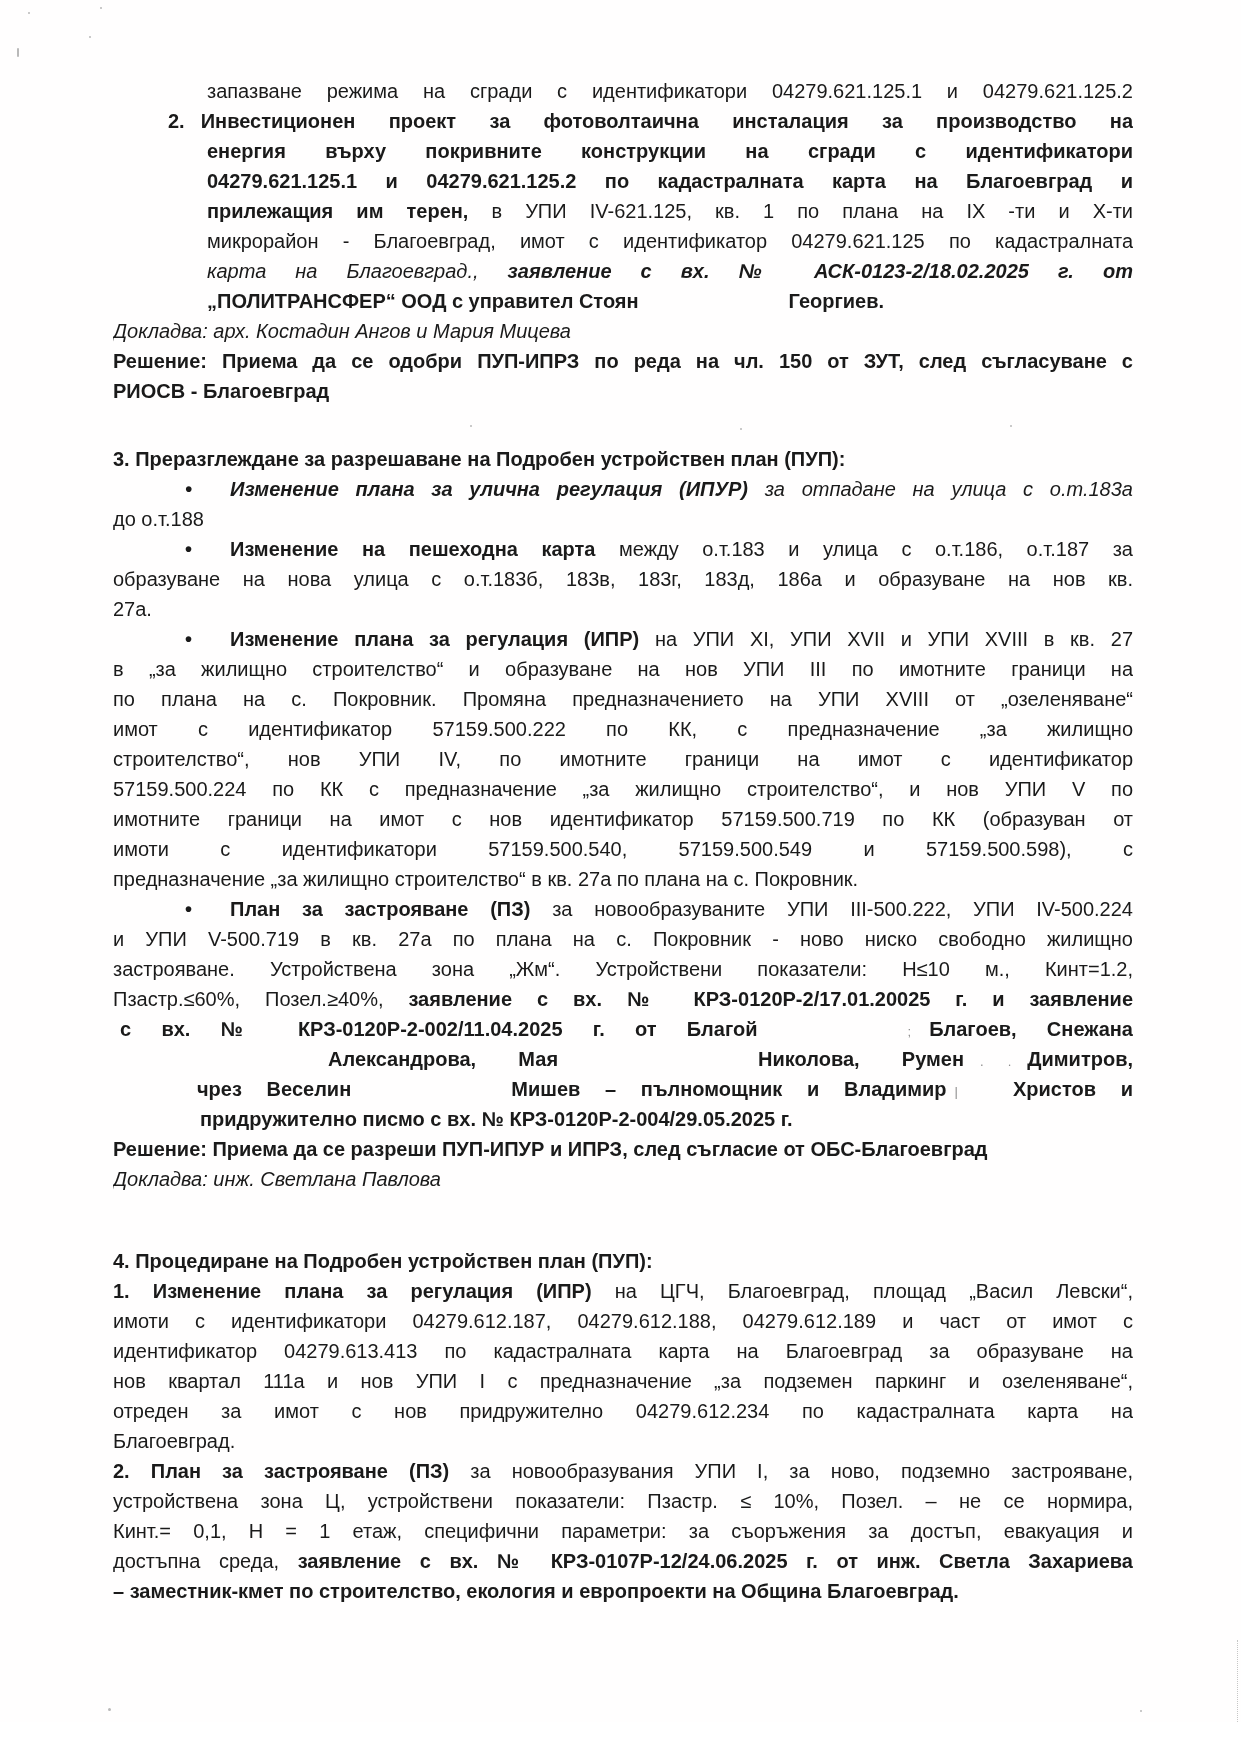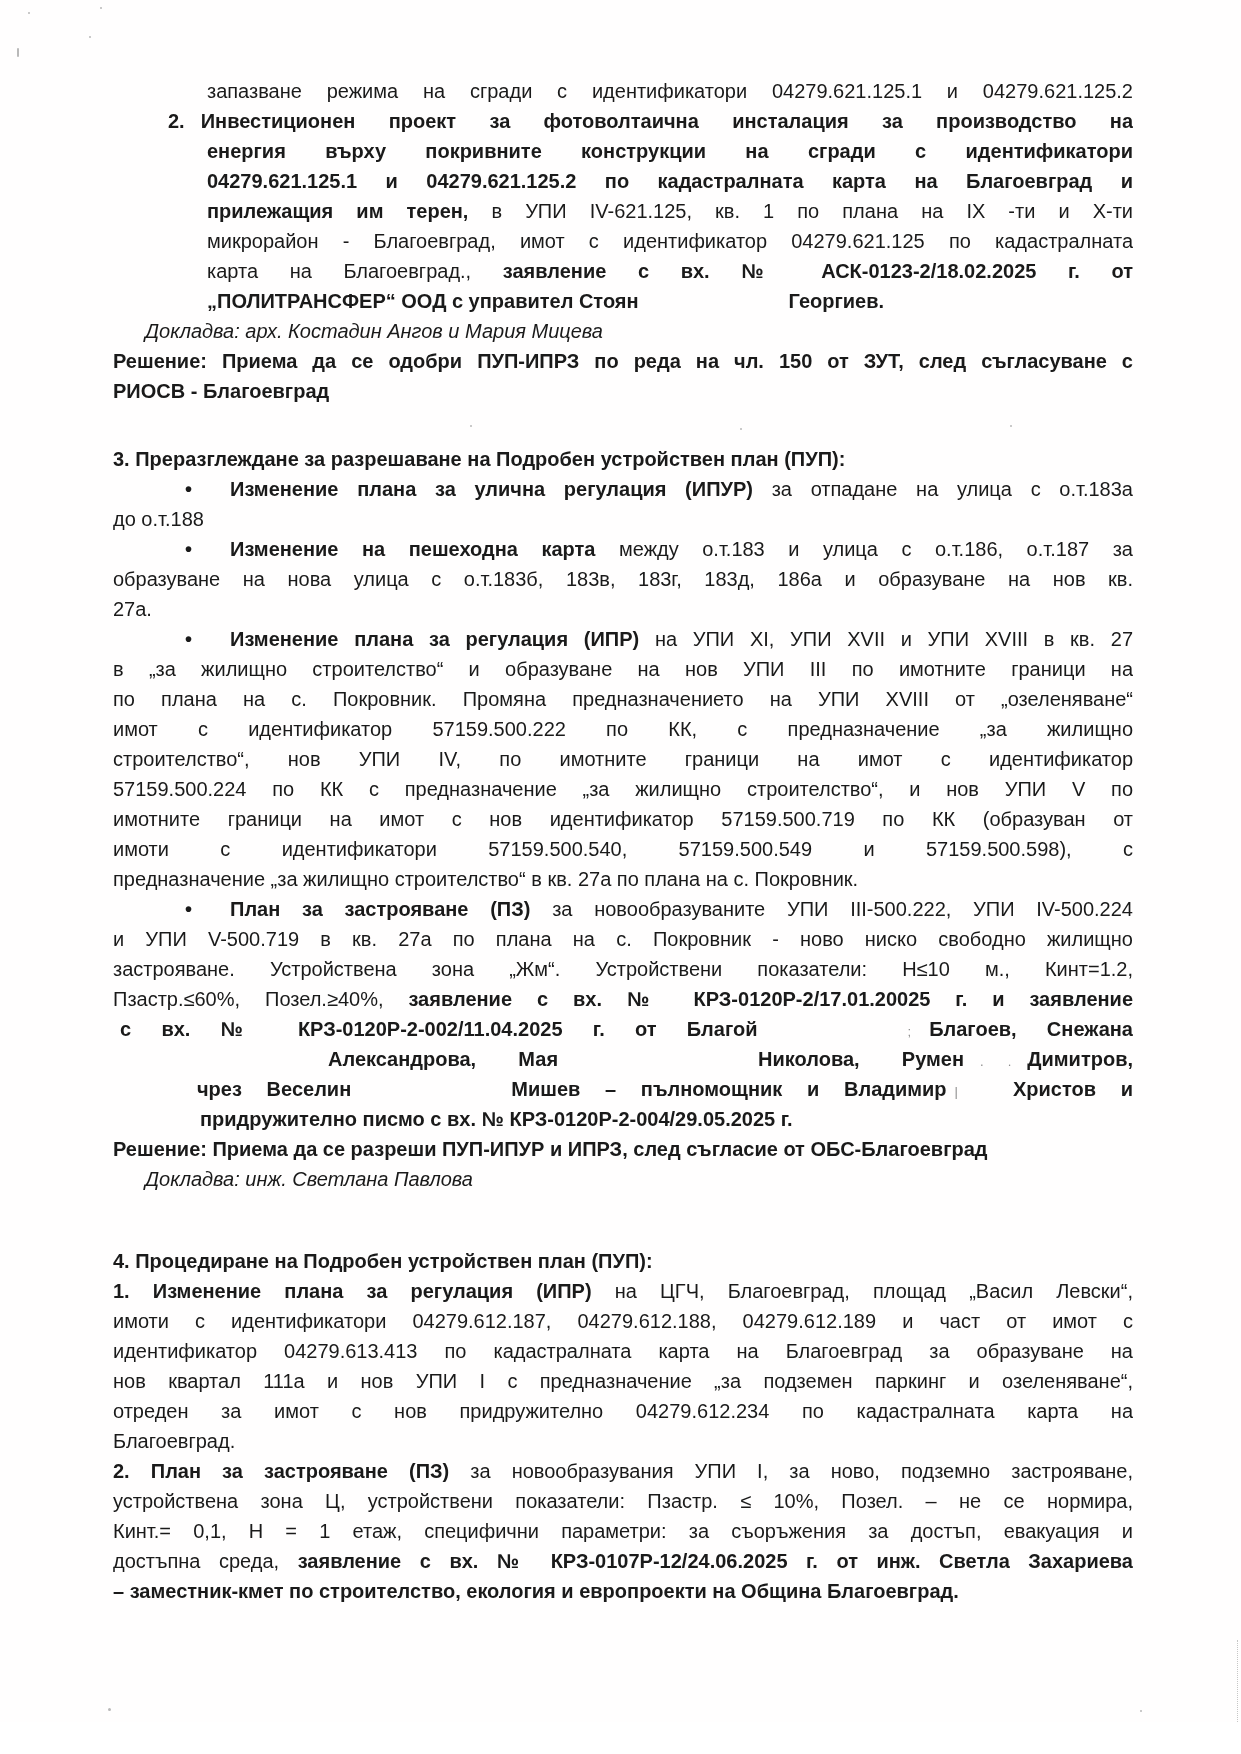--- a/index.html
+++ b/index.html
@@ -28,21 +28,21 @@
     height: 30px;
     overflow: hidden;
     text-align: left;
     text-align-last: left;
   }
   .line.just {
     text-align: justify;
     text-align-last: justify;
   }
   .b { font-weight: 700; }
-  .i { font-style: italic; margin-left: 32px; }
+  .i { font-style: italic; }
   .gap {
     display: inline-block;
     height: 1px;
     vertical-align: baseline;
   }
   .mark {
     color: #8d8d8d;
     font-size: 13px;
     font-weight: 400;
   }
@@ -73,28 +73,28 @@
 <body>
 
 <div class="page">
   <div class="doc" style="color: rgb(26, 26, 26);">
       <div class="line just" style="padding-left: 94px;"><span>запазване режима на сгради с идентификатори 04279.621.125.1 и 04279.621.125.2</span></div>
       <div class="line just" style="padding-left: 55px;"><span class="b">2.</span><span class="gap" style="width: 16px;"></span><span class="b">Инвестиционен проект за фотоволтаична инсталация за производство на</span></div>
       <div class="line just" style="padding-left: 94px;"><span class="b">енергия върху покривните конструкции на сгради с идентификатори</span></div>
       <div class="line just" style="padding-left: 94px;"><span class="b">04279.621.125.1 и 04279.621.125.2 по кадастралната карта на Благоевград и</span></div>
       <div class="line just" style="padding-left: 94px;"><span class="b">прилежащия им терен,</span><span> в УПИ IV-621.125, кв. 1 по плана на IX -ти и X-ти</span></div>
       <div class="line just" style="padding-left: 94px;"><span>микрорайон - Благоевград, имот с идентификатор 04279.621.125 по кадастралната</span></div>
-      <div class="line just" style="padding-left: 94px;"><span>карта на Благоевград., </span><span class="b">заявление с вх. № АСК-0123-2/18.02.2025 г. от</span></div>
+      <div class="line just" style="padding-left: 94px; font-style: italic;"><span>карта на Благоевград., </span><span class="b">заявление с вх. № АСК-0123-2/18.02.2025 г. от</span></div>
       <div class="line" style="padding-left: 94px;"><span class="b">„ПОЛИТРАНСФЕР“ ООД с управител Стоян</span><span class="gap" style="width: 150px;"></span><span class="b">Георгиев.</span></div>
       <div class="line"><span class="i">Докладва: арх. Костадин Ангов и Мария Мицева</span></div>
       <div class="line just"><span class="b">Решение: Приема да се одобри ПУП-ИПРЗ по реда на чл. 150 от ЗУТ, след съгласуване с</span></div>
       <div class="line"><span class="b">РИОСВ - Благоевград</span></div>
       <div style="height: 38px;"></div>
       <div class="line"><span class="b">3. Преразглеждане за разрешаване на Подробен устройствен план (ПУП):</span></div>
-      <div class="line just" style="padding-left: 72px;"><span class="b">•</span><span class="gap" style="width: 38px;"></span><span class="b">Изменение плана за улична регулация (ИПУР)</span><span> за отпадане на улица с о.т.183а</span></div>
+      <div class="line just" style="padding-left: 72px; font-style: italic;"><span class="b">•</span><span class="gap" style="width: 38px;"></span><span class="b">Изменение плана за улична регулация (ИПУР)</span><span> за отпадане на улица с о.т.183а</span></div>
       <div class="line"><span>до о.т.188</span></div>
       <div class="line just" style="padding-left: 72px;"><span class="b">•</span><span class="gap" style="width: 38px;"></span><span class="b">Изменение на пешеходна карта</span><span> между о.т.183 и улица с о.т.186, о.т.187 за</span></div>
       <div class="line just"><span>образуване на нова улица с о.т.183б, 183в, 183г, 183д, 186а и образуване на нов кв.</span></div>
       <div class="line"><span>27а.</span></div>
       <div class="line just" style="padding-left: 72px;"><span class="b">•</span><span class="gap" style="width: 38px;"></span><span class="b">Изменение плана за регулация (ИПР)</span><span> на УПИ XI, УПИ XVII и УПИ XVIII в кв. 27</span></div>
       <div class="line just"><span>в „за жилищно строителство“ и образуване на нов УПИ III по имотните граници на</span></div>
       <div class="line just"><span>по плана на с. Покровник. Промяна предназначението на УПИ XVIII от „озеленяване“</span></div>
       <div class="line just"><span>имот с идентификатор 57159.500.222 по КК, с предназначение „за жилищно</span></div>
       <div class="line just"><span>строителство“, нов УПИ IV, по имотните граници на имот с идентификатор</span></div>
       <div class="line just"><span>57159.500.224 по КК с предназначение „за жилищно строителство“, и нов УПИ V по</span></div>

